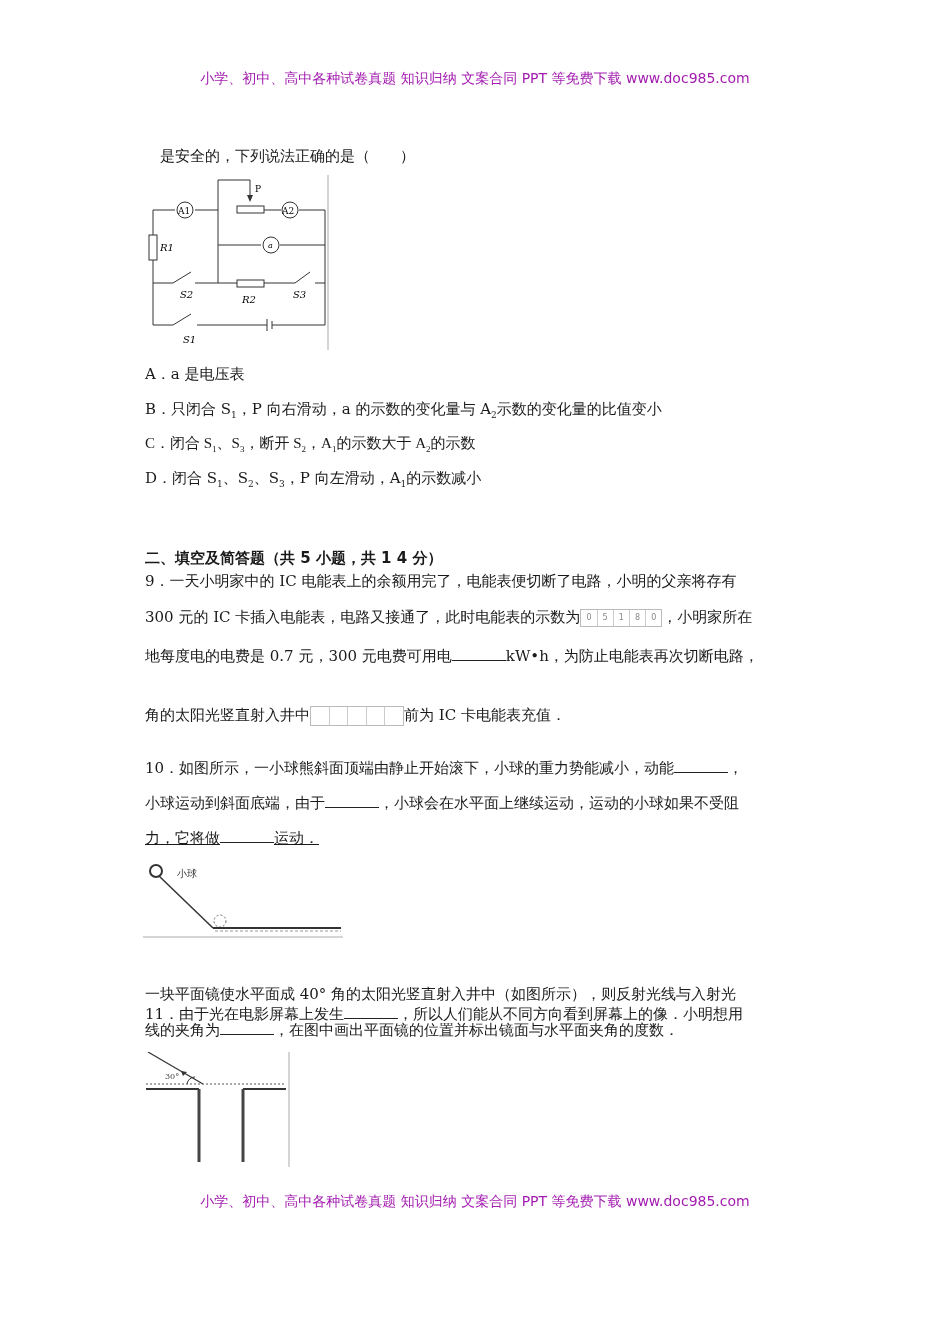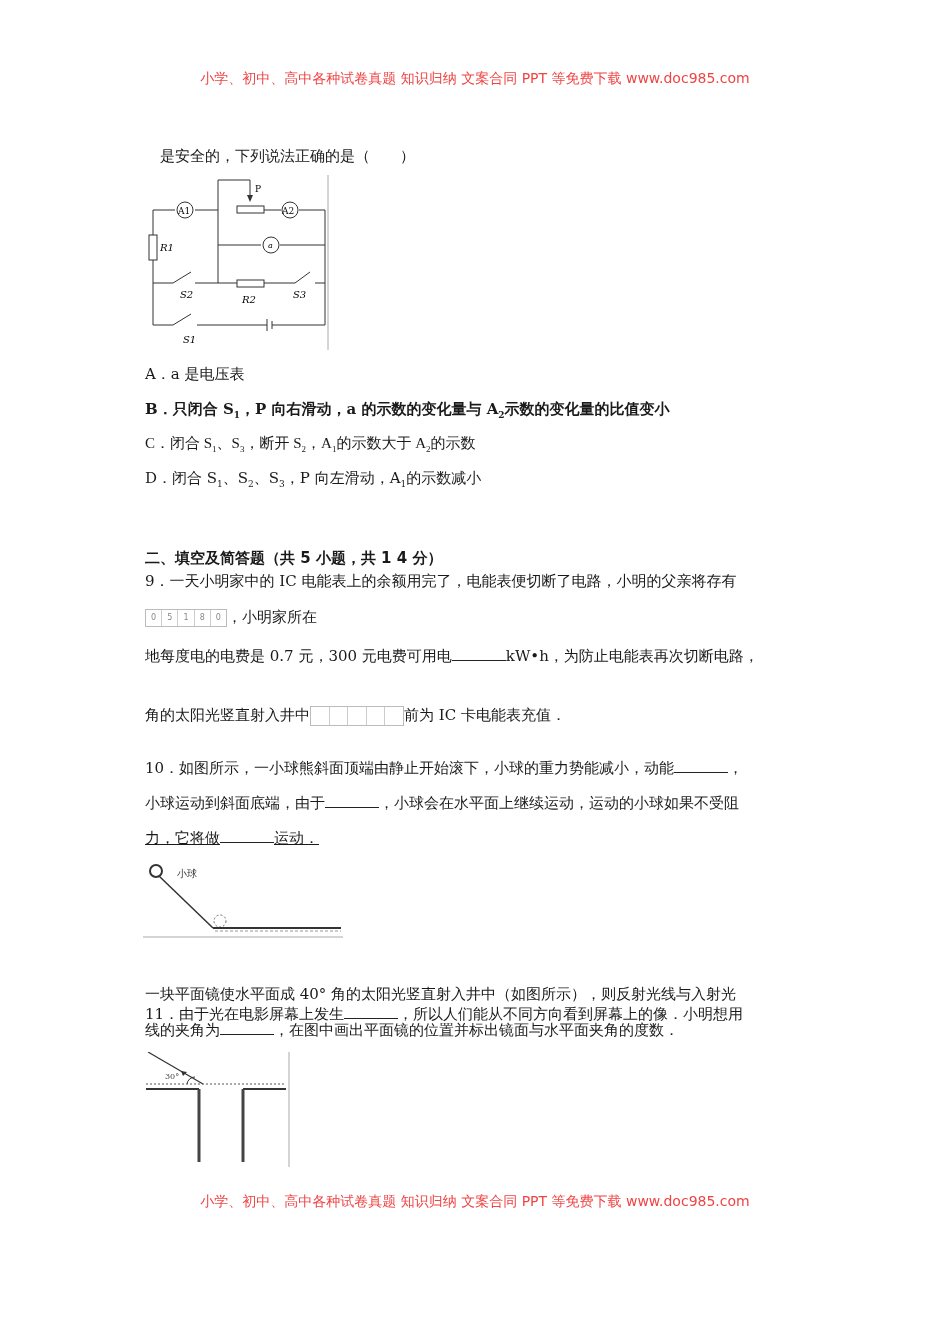--- a/index.html
+++ b/index.html
@@ -1,19 +1,19 @@
 <!DOCTYPE html>
 <html><head>
 <meta charset="utf-8">
 <style>
   html, body { margin:0; padding:0; background:#fff; }
   body { width:950px; height:1344px; position:relative; overflow:hidden; color:#1a1a1a;
          font-family:"DejaVu Serif", serif; }
   .hdr { position:absolute; left:0; width:950px; text-align:center; font-size:14px;
-         font-family:"DejaVu Sans", sans-serif; color:#ef4444; }
+         font-family:"DejaVu Sans", sans-serif; color:#a21caf; }
   .line { position:absolute; left:145px; font-size:15px; white-space:nowrap; }
   .blank { display:inline-block; width:54px; border-bottom:1px solid #222; height:14px; vertical-align:baseline; }
   .bold { font-weight:bold; font-family:"DejaVu Sans", sans-serif;margin-top:12px; }
   sub { font-size:9px; }
   .meter { display:inline-block; vertical-align:middle; border:1px solid #bbb; height:16px; width:80px;
            display:inline-flex; }
   .meter span { flex:1; border-right:1px solid #ccc; font-size:8px; color:#888; text-align:center; line-height:16px; font-family:"DejaVu Sans", sans-serif;}
   .meter span:last-child { border-right:none; }
   .meter2 { width:92px; height:18px; }
   svg text { font-family:"DejaVu Serif", serif; }
@@ -67,28 +67,28 @@
   <text x="137" y="39" font-size="9">A2</text>
   <text x="123" y="73" font-size="8" font-style="italic">a</text>
   <text x="15" y="76" font-size="10" font-style="italic">R1</text>
   <text x="97" y="128" font-size="10" font-style="italic">R2</text>
   <text x="35" y="123" font-size="10" font-style="italic">S2</text>
   <text x="148" y="123" font-size="10" font-style="italic">S3</text>
   <text x="38" y="168" font-size="10" font-style="italic">S1</text>
 </svg>
 
 <div class="line" style="top:365px;">A．a 是电压表</div>
-<div class="line" style="top:400px;font-weight:bold;"><span>B．只闭合 S</span><sub>1</sub><span>，P 向右滑动，a 的示数的变化量与 A</span><sub>2</sub><span>示数的变化量的比值变小</span></div>
+<div class="line" style="top:400px;"><span>B．只闭合 S</span><sub>1</sub><span>，P 向右滑动，a 的示数的变化量与 A</span><sub>2</sub><span>示数的变化量的比值变小</span></div>
 <div class="line" style="top:434px;font-family:Liberation Serif, serif;"><span>C．闭合 S</span><sub>1</sub><span>、S</span><sub>3</sub><span>，断开 S</span><sub>2</sub><span>，A</span><sub>1</sub><span>的示数大于 A</span><sub>2</sub><span>的示数</span></div>
 <div class="line" style="top:469px;"><span>D．闭合 S</span><sub>1</sub><span>、S</span><sub>2</sub><span>、S</span><sub>3</sub><span>，P 向左滑动，A</span><sub>1</sub><span>的示数减小</span></div>
 
 <div class="line bold" style="top:537px;">二、填空及简答题（共 5 小题，共 1 4 分）</div>
 
 <div class="line" style="top:572px;">9．一天小明家中的 IC 电能表上的余额用完了，电能表便切断了电路，小明的父亲将存有</div>
-<div class="line" style="top:608px;"><span class="meter">
+<div class="line" style="top:608px;"><span>300 元的 IC 卡插入电能表，电路又接通了，此时电能表的示数为</span><span class="meter">
       <span>0</span>
       <span>5</span>
       <span>1</span>
       <span>8</span>
       <span>0</span>
     </span><span>，小明家所在</span></div>
 <div class="line" style="top:646px;"><span>地每度电的电费是 0.7 元，300 元电费可用电</span><span class="blank"></span><span>kW•h，为防止电能表再次切断电路，</span></div>
 <div class="line" style="top:706px;"><span>角的太阳光竖直射入井中</span><span class="meter meter2">
       <span></span>
       <span></span>

